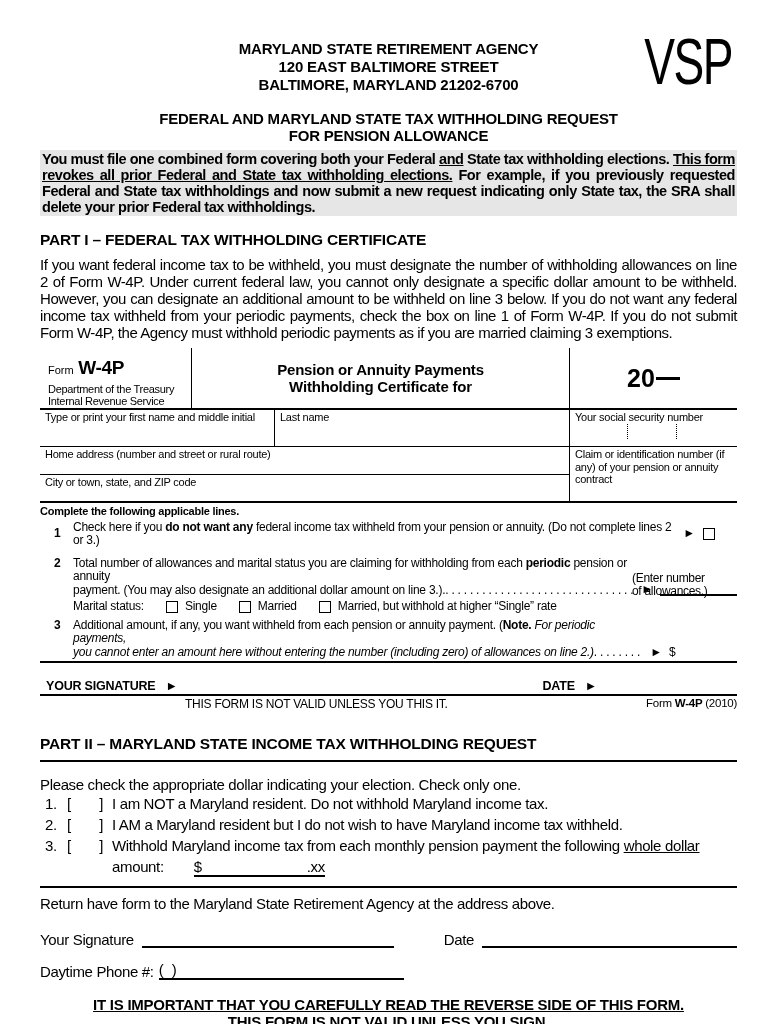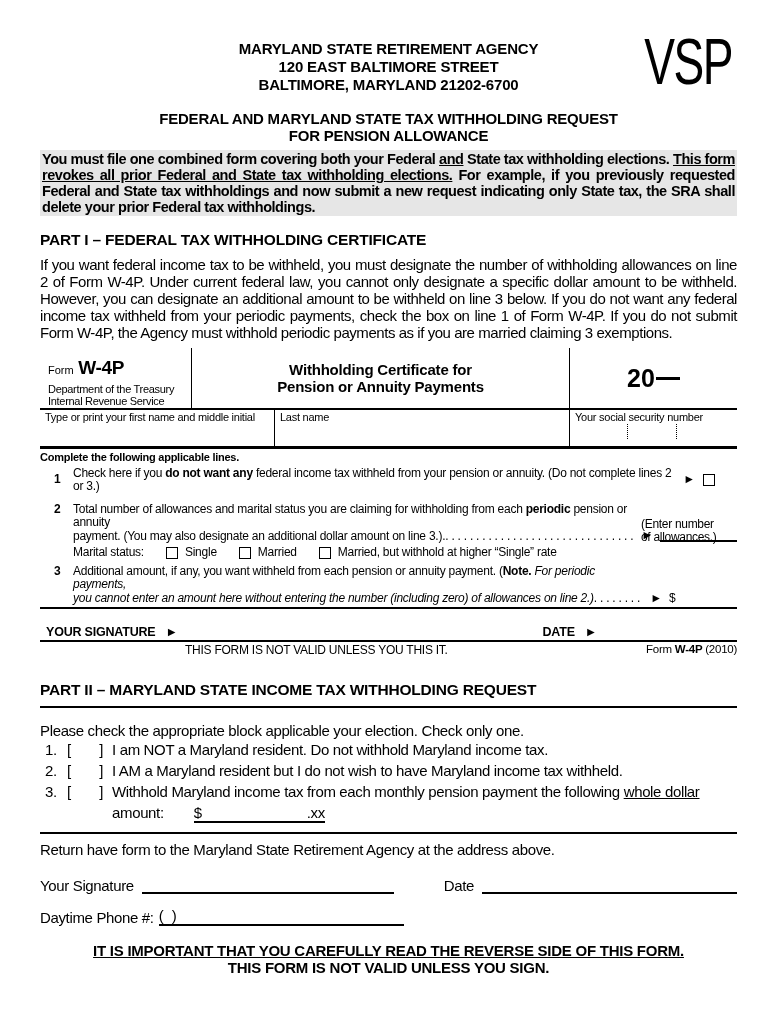--- a/index.html
+++ b/index.html
@@ -77,21 +77,21 @@
   .line1 { margin-top:2px; align-items:center; }
   .line1 .arrow { margin-left:8px; }
   .checkbox { display:inline-block; width:12px; height:12px; border:1.5px solid #000; background:#fff; flex:none; }
   .line1 .checkbox { margin-left:8px; margin-right:22px; }
   .line2 { margin-top:9px; }
   .dotrow { display:flex; }
   .leader { flex:1; overflow:hidden; white-space:nowrap; }
   .lright { display:flex; align-items:flex-end; margin-left:6px; padding-bottom:1px; }
   .lright .arrow { margin-right:7px; }
   .blank-allowances { display:inline-block; width:77px; border-bottom:2px solid #000; height:10px; }
-  .enter-note { position:absolute; right:8px; top:67px; width:88px; font-size:12px; line-height:13px; letter-spacing:-0.3px; }
+  .enter-note { position:absolute; right:17px; top:67px; width:88px; font-size:12px; line-height:13px; letter-spacing:-0.3px; }
   .marital-row { display:flex; align-items:center; margin-top:3px; margin-left:33px; }
   .marital-row .checkbox { margin:0 7px 0 22px; }
   .l3wrap { border-bottom:2px solid #000; padding-bottom:2px; margin-top:5px; }
   .line3 .lright { padding-bottom:0; }
   .dollar { display:inline-block; min-width:68px; }
 
   
   .sigrow { display:flex; border-bottom:2px solid #000; margin-top:16px; padding:0 0 1px 6px; font-size:12.5px; font-weight:bold; letter-spacing:-0.2px; align-items:flex-end; }
   .sigrow .arrow { margin-left:10px; font-weight:normal; }
   .sig-date-group { margin-left:300px; display:flex; align-items:flex-end; }
@@ -150,41 +150,48 @@
   <div class="w4p">
     <div class="w4p-hdr">
       <div class="w4p-hdr-c1">
         <div><span class="w4p-form-label">Form</span> <span class="w4p-form-num">W-4P</span></div>
         <div class="w4p-dept">
           <div>Department of the Treasury</div>
           <div>Internal Revenue Service</div>
         </div>
       </div>
       <div class="w4p-hdr-c2">
+        <div>Pension or Annuity Payments</div>
         <div>Withholding Certificate for</div>
-        <div>Pension or Annuity Payments</div>
       </div>
       <div class="w4p-hdr-c3">
         <span>20</span>
           <span class="year-blank"></span>
       </div>
     </div>
 
     <div class="w4p-row2">
       <div class="w4p-cell r2-c1">Type or print your first name and middle initial</div>
       <div class="w4p-cell r2-c2">Last name</div>
       <div class="w4p-cell r2-c3">
         <div>Your social security number</div>
         <div class="ssn-sep">
           <span class="dot-v"></span>
           <span class="dot-v"></span>
         </div>
       </div>
     </div>
 
+    <div class="w4p-rowcd">
+      <div class="cd-left">
+        <div class="w4p-cell cell-addr">Home address (number and street or rural route)</div>
+        <div class="w4p-cell cell-city">City or town, state, and ZIP code</div>
+      </div>
+      <div class="w4p-cell cd-right">Claim or identification number (if any) of your pension or annuity contract</div>
+    </div>
   </div>
 
   <div class="lines">
     <div class="lines-instruction">Complete the following applicable lines.</div>
 
     <div class="fline line1">
       <span class="lnum">1</span>
       <span class="ltext"><span>Check here if you </span><span class="bold">do not want any</span><span> federal income tax withheld from your pension or annuity.  (Do not complete lines 2 or 3.)</span></span>
       <span class="arrow">►</span>
       <span class="checkbox"></span>
@@ -247,21 +254,21 @@
       <span class="arrow">►</span>
     </span>
     <span style="width:140px"></span>
   </div>
   <div class="noterow">
     <span class="notvalid">THIS FORM IS NOT VALID UNLESS YOU THIS IT.</span>
     <span class="formref"><span>Form </span><span class="bold">W-4P</span><span> (2010)</span></span>
   </div>
 
   <div class="part-heading part2-heading">PART II – MARYLAND STATE INCOME TAX WITHHOLDING REQUEST</div>
-  <div class="p2-instruction">Please check the appropriate block applicable your election.  Check only one.</div>
+  <div class="p2-instruction">Please check the appropriate dollar indicating your election.  Check only one.</div>
 
   <div class="p2-option">
     <span class="p2-num">1.</span>
     <span class="bracket-box">
         <span>[</span>
         <span>]</span>
       </span>
     <span class="p2-text">I am NOT a Maryland resident.  Do not withhold Maryland income tax.</span>
   </div>
   <div class="p2-option">

